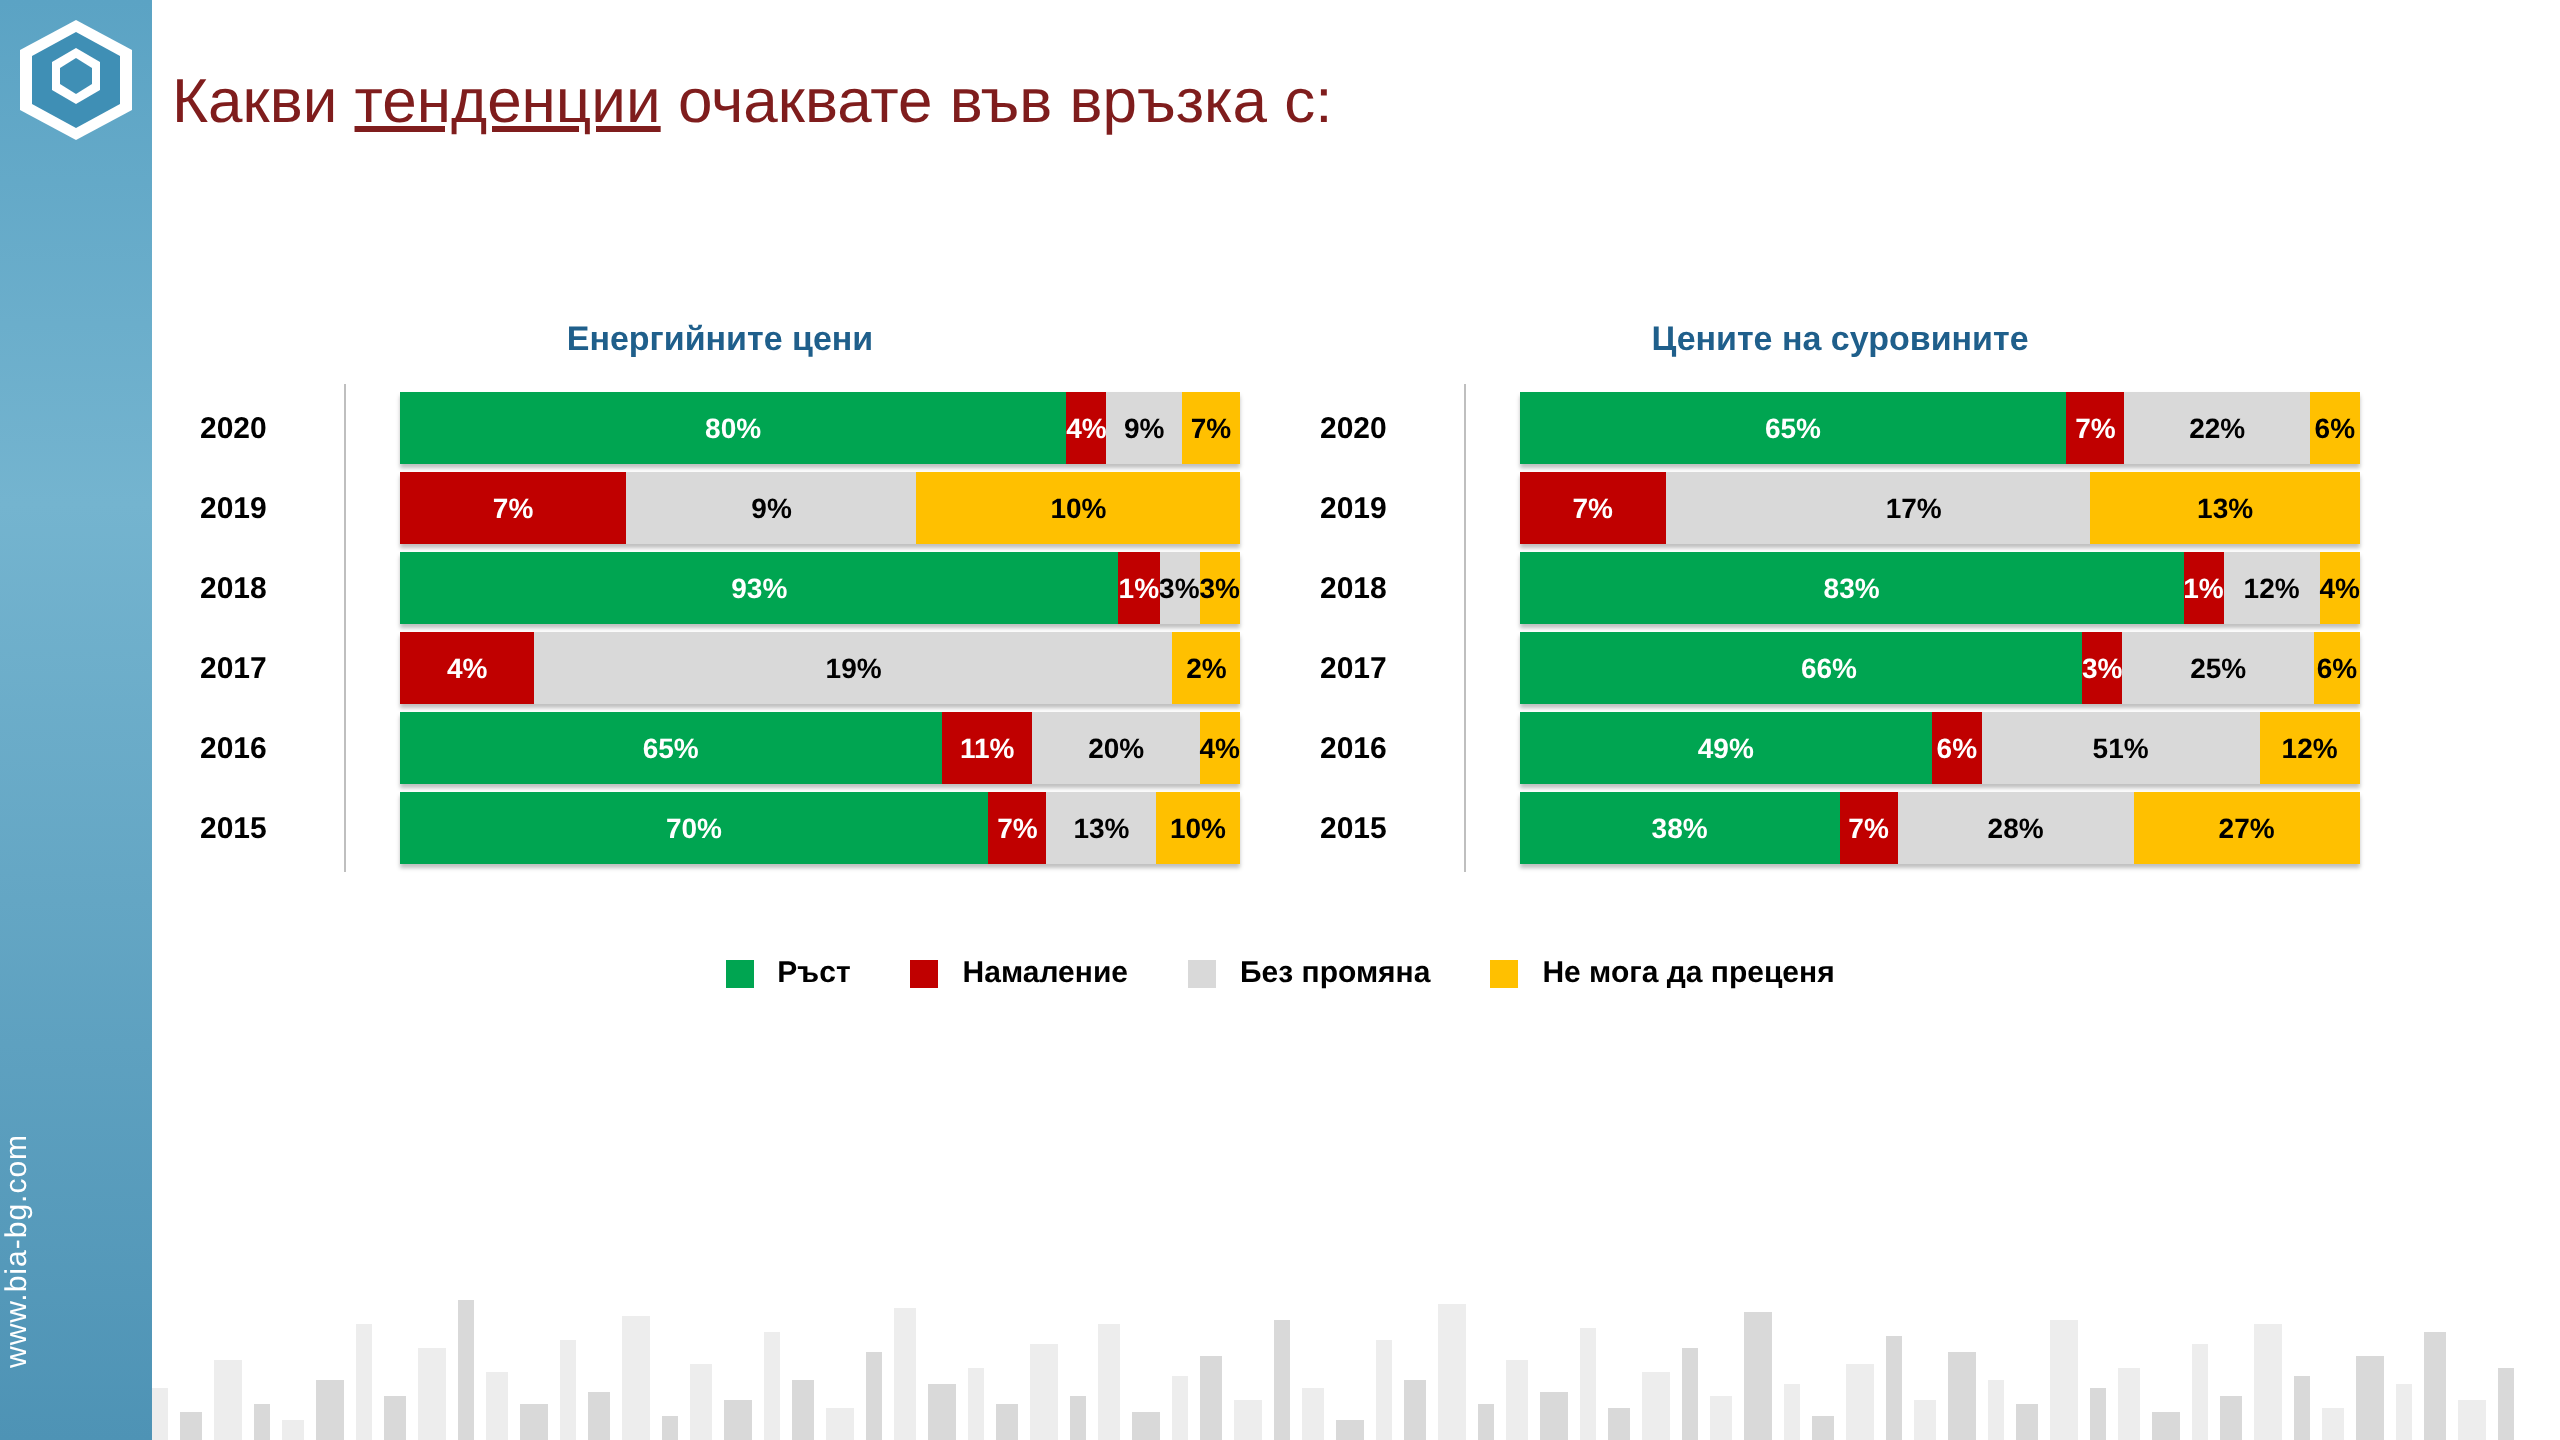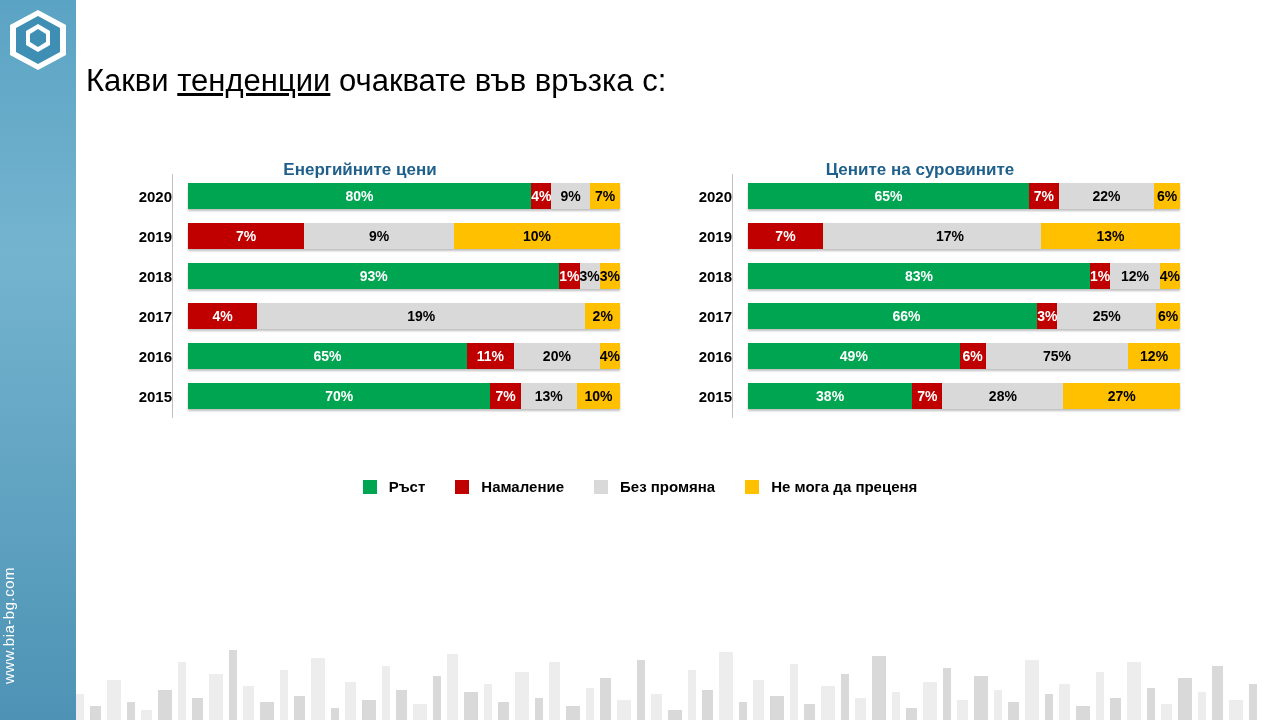--- a/index.html
+++ b/index.html
@@ -23,44 +23,44 @@
     position:absolute; left:0; top:540px; width:76px; height:170px;
     color:#ffffff; font-size:15px; letter-spacing:.5px;
     writing-mode:vertical-rl; transform:rotate(180deg);
     display:flex; align-items:flex-start; justify-content:center;
     padding-top:4px;
   }
 
   
   .title {
     position:absolute; left:86px; top:33px;
-    font-size:31px; color:#000000; font-weight:400;
+    font-size:31px; color:#7f1d1d; font-weight:400;
     white-space:nowrap;
-    margin-top:30px;
   }
   .title u { text-decoration:underline; }
 
   
   .chart { position:absolute; top:160px; }
   .chart.left  { left:100px;  width:520px; }
   .chart.right { left:660px;  width:520px; }
 
   .chart-title {
     text-align:center; color:#1f5f8b; font-weight:bold; font-size:17px;
+    margin-bottom:18px;
   }
   .plot { position:relative; }
   .row {
     display:flex; align-items:center; height:32px; margin-bottom:8px;
   }
   .row-label {
-    width:72px; text-align:right; padding-right:16px;
+    width:72px; padding-right:28px;
     font-weight:bold; font-size:15px; color:#000;
   }
   .bar {
-    position:relative; flex:1; height:26px; display:flex;
+    position:relative; flex:1; height:36px; display:flex;
     box-shadow:0 2px 2px rgba(0,0,0,.25);
   }
   .seg {
     display:flex; align-items:center; justify-content:center;
     font-size:14px; font-weight:bold; white-space:nowrap;
     overflow:visible; position:relative;
   }
   .seg.growth   { background:#00a551; color:#ffffff; }
   .seg.decline  { background:#c00000; color:#ffffff; }
   .seg.nochange { background:#d9d9d9; color:#000000; }
@@ -278,21 +278,21 @@
         <div class="row">
           <div class="row-label">2016</div>
           <div class="bar">
             <div class="seg growth" style="flex: 49 0 0px;">
               <span>49%</span>
             </div>
             <div class="seg decline" style="flex: 6 0 0px;">
               <span>6%</span>
             </div>
             <div class="seg nochange" style="flex: 33 0 0px;">
-              <span>75%</span>
+              <span>51%</span>
             </div>
             <div class="seg unsure" style="flex: 12 0 0px;">
               <span>12%</span>
             </div>
           </div>
         </div>
         <div class="row">
           <div class="row-label">2015</div>
           <div class="bar">
             <div class="seg growth" style="flex: 38 0 0px;">

